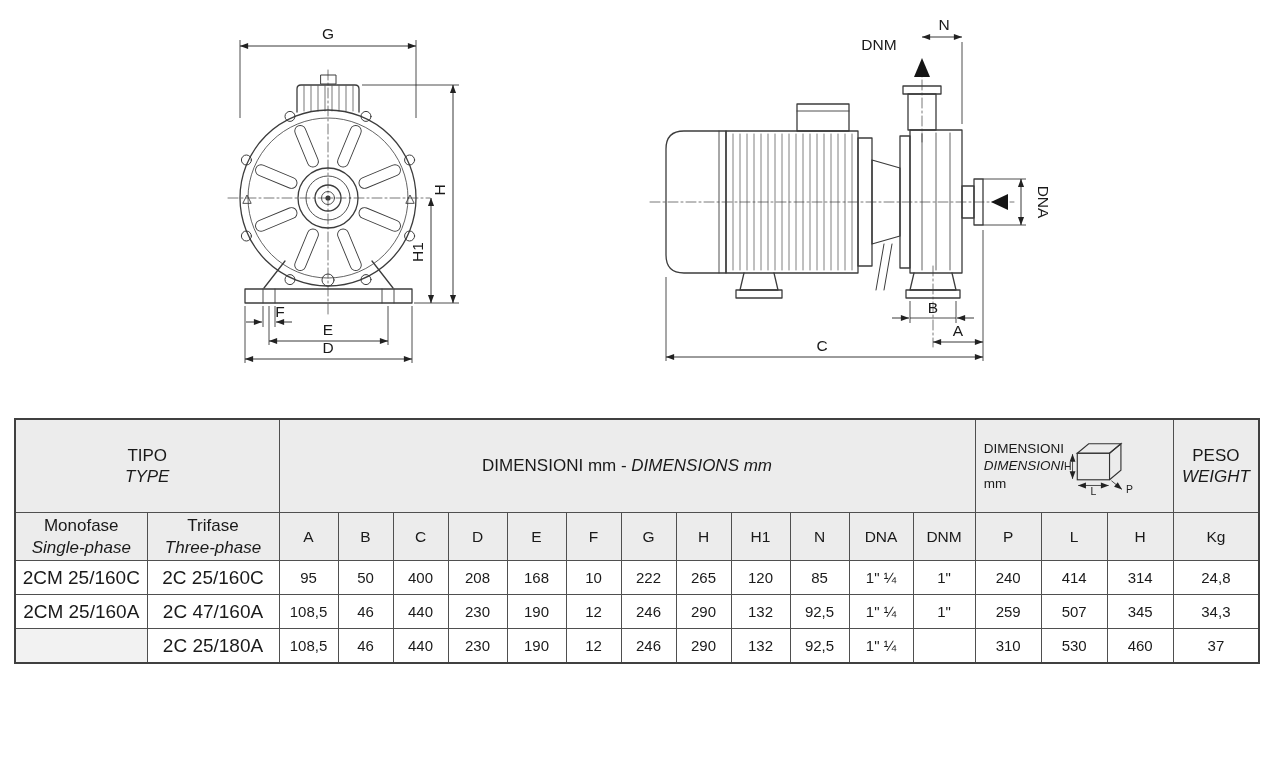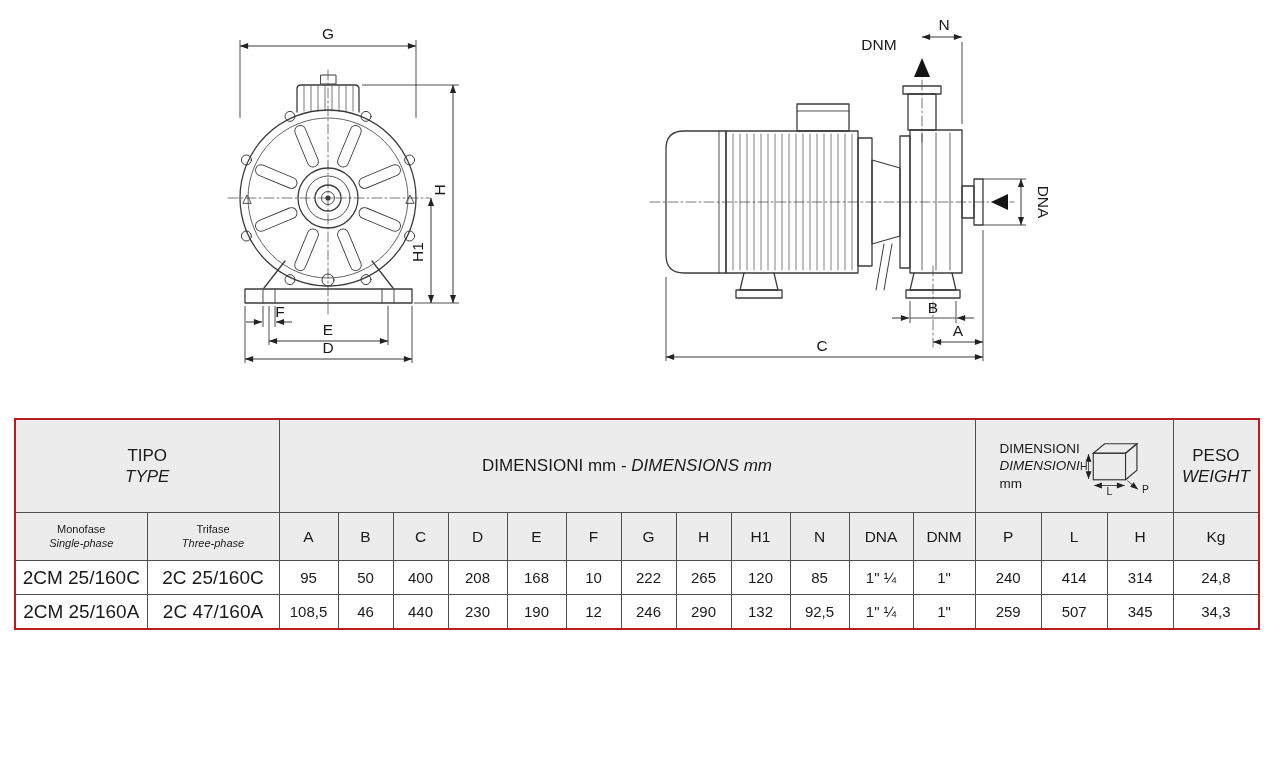--- a/index.html
+++ b/index.html
@@ -4,35 +4,35 @@
 <style>
   html,body{margin:0;padding:0}
   body{
     width:1280px;height:773px;background:#ffffff;position:relative;overflow:hidden;
     font-family:"Liberation Sans", sans-serif;color:#1a1a1a;
   }
   .drawings{position:absolute;top:0;left:0}
   .drawings text{font-family:"Liberation Sans",sans-serif;font-size:15.5px;fill:#1a1a1a;text-anchor:middle;stroke:none}
   table.dim-table{
     position:absolute;left:14px;top:418px;width:1047px;
-    border-collapse:collapse;table-layout:fixed;border:2px solid #b91c1c;
+    border-collapse:collapse;table-layout:fixed;border:2px solid #404040;
   }
   .dim-table th,.dim-table td{
     border:1px solid #4f4f4f;text-align:center;vertical-align:middle;
     font-weight:400;padding:0;overflow:hidden;white-space:nowrap;
   }
   tr.h1 th{background:#ececec;height:92px;font-size:17px;line-height:1.25}
   tr.h2 th{background:#ececec;height:47px;line-height:1.25}
-  tr.h2 th.phase{font-size:11px}
+  tr.h2 th.phase{font-size:17px}
   tr.h2 th.letter{font-size:15.5px}
   tbody td{height:33px;font-size:15px;background:#ffffff}
   td.model{font-size:19px}
   td.empty{background:#f2f2f2}
   .it{font-style:italic}
-  th.overall-h .wrap{display:flex;align-items:center;justify-content:center;padding:0 3px 0 8px}
+  th.overall-h .wrap{display:flex;align-items:center;justify-content:flex-start;padding:0 3px 0 8px}
   th.overall-h .ov-text{text-align:left;font-size:13.5px;line-height:1.3}
   .cube text{font-size:11px;fill:#222;text-anchor:middle}
 </style>
 </head>
 <body>
 
 <svg class="drawings" viewBox="0 0 1280 412" width="1280" height="412">
   <defs>
     <marker id="arr" viewBox="0 0 10 10" refX="9.5" refY="5" markerWidth="10" markerHeight="10" orient="auto-start-reverse">
       <path d="M0.5,1.6 L9.8,5 L0.5,8.4 Z" fill="#222"></path>
@@ -364,14 +364,34 @@
         <td>290</td>
         <td>132</td>
         <td>92,5</td>
         <td>1" ¼</td>
         <td>1"</td>
         <td>259</td>
         <td>507</td>
         <td>345</td>
         <td>34,3</td>
       </tr>
+      <tr>
+        <td class="model empty"></td>
+        <td class="model">2C 25/180A</td>
+        <td>108,5</td>
+        <td>46</td>
+        <td>440</td>
+        <td>230</td>
+        <td>190</td>
+        <td>12</td>
+        <td>246</td>
+        <td>290</td>
+        <td>132</td>
+        <td>92,5</td>
+        <td>1" ¼</td>
+        <td></td>
+        <td>310</td>
+        <td>530</td>
+        <td>460</td>
+        <td>37</td>
+      </tr>
     </tbody>
 </table>
 
 </body></html>

